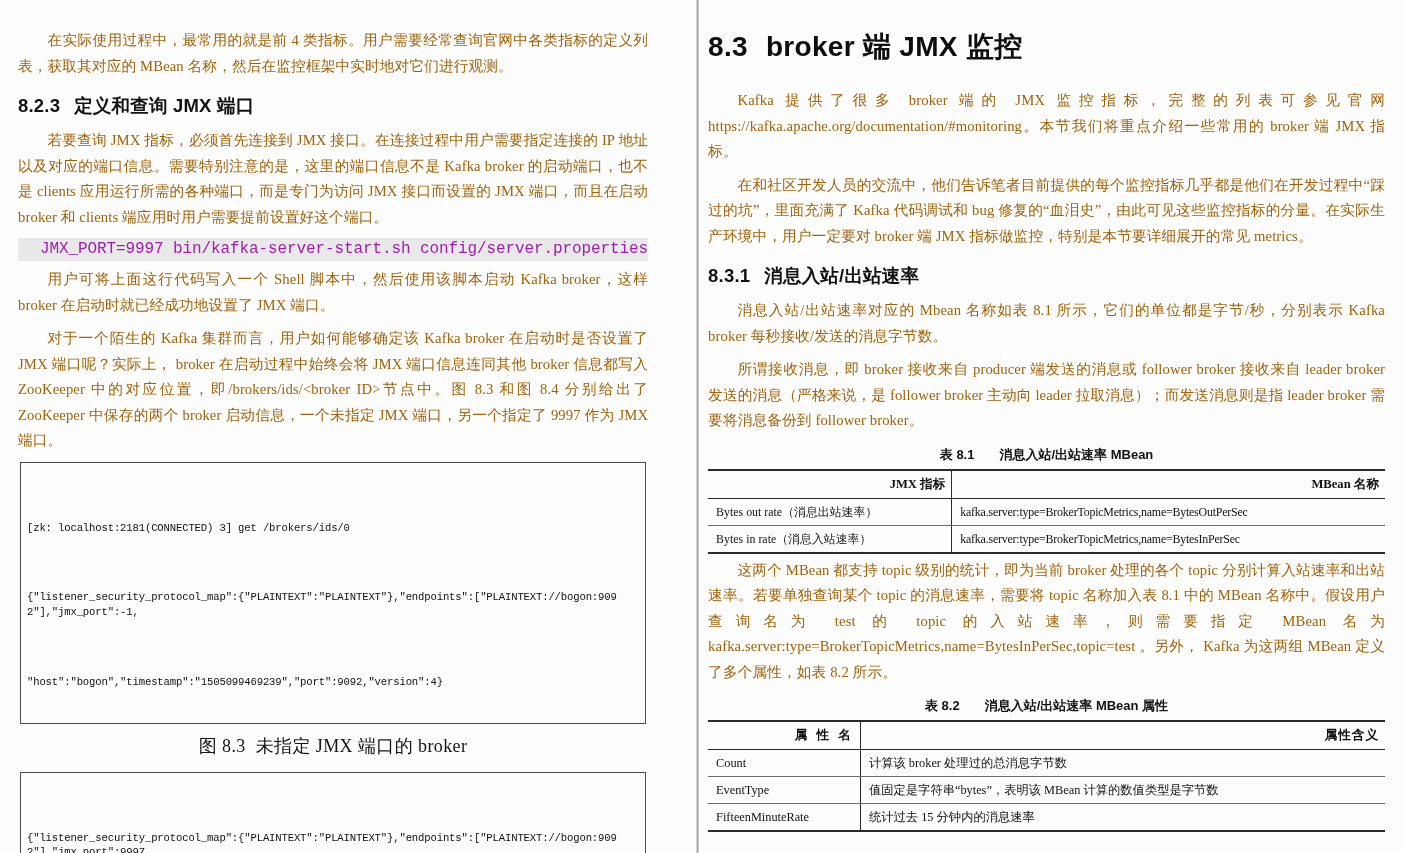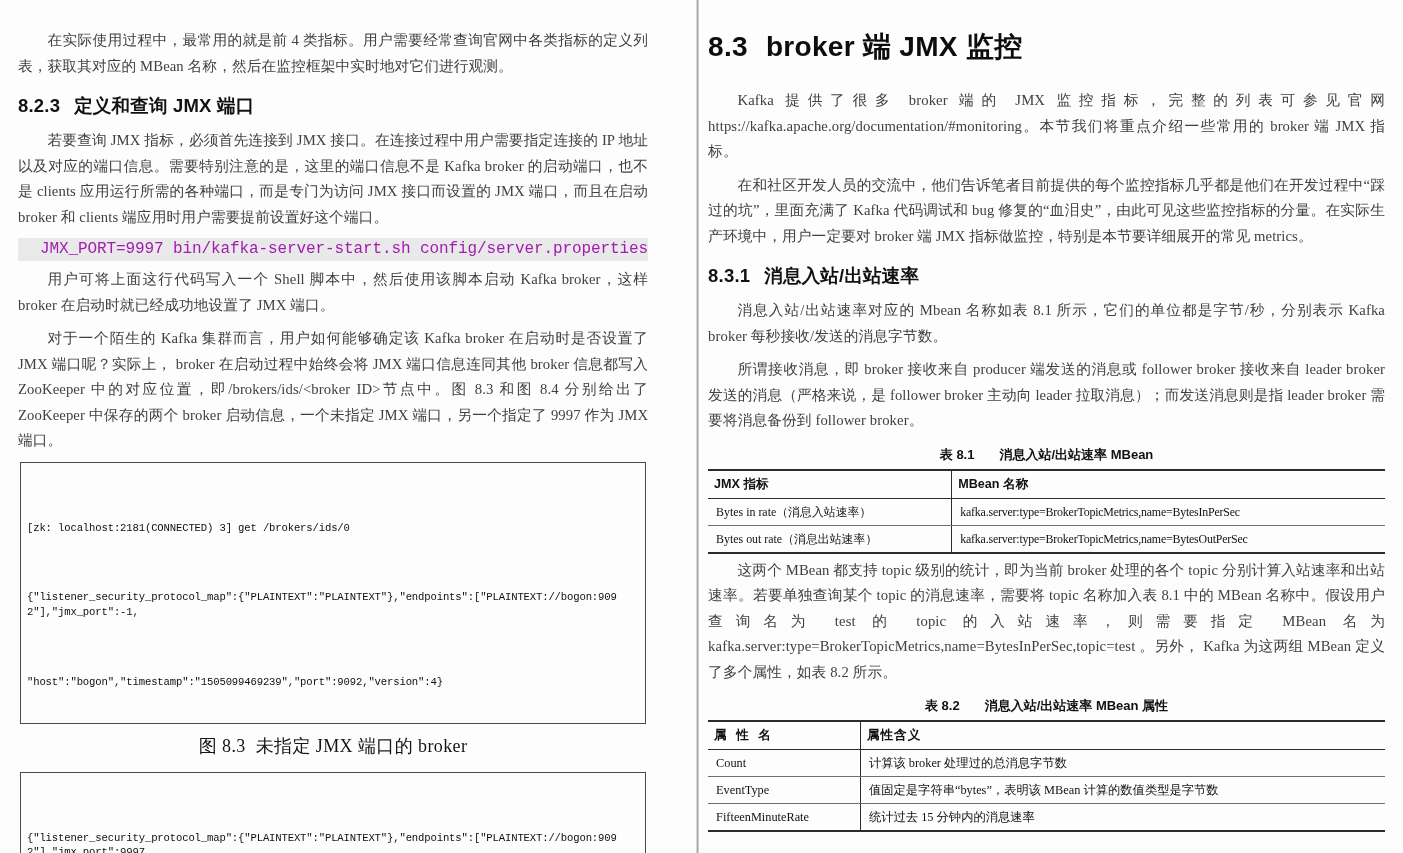--- a/index.html
+++ b/index.html
@@ -44,21 +44,21 @@
     background: linear-gradient(to right, #f3f3f3 0%, #b9b9b9 35%, #9f9f9f 55%, #e8e8e8 100%);
     z-index: 5;
   }
   p.body-text {
     margin: 0 0 8px 0;
     font-size: 14.7px;
     line-height: 25.5px;
     text-align: justify;
     text-indent: 2em;
     letter-spacing: 0.1px;
-    color: #404040;
+    color: #a16207;
   }
   h2.sec-head {
     margin: 14px 0 10px 0;
     font-family: "Liberation Sans", "DejaVu Sans", sans-serif;
     font-size: 18.5px;
     font-weight: 700;
     color: #111;
     letter-spacing: 0.2px;
   }
   h2.sec-head .num { margin-right: 14px; font-weight: 700; }
@@ -115,24 +115,24 @@
   }
   .tbl-caption .tbl-num { margin-right: 25px; }
   table.doc-table {
     width: 100%;
     border-collapse: collapse;
     font-size: 12.4px;
     color: #111;
     margin-bottom: 4px;
   }
   table.doc-table thead th {
-    font-family: Liberation Sans, sans-serif;
+    font-family: Liberation Serif, serif;
     font-weight: 700;
     font-size: 12.6px;
-    text-align: left;
+    text-align: right;
     padding: 5px 6px;
     border-top: 2px solid #2b2b2b;
     border-bottom: 1px solid #2b2b2b;
   }
   table.doc-table tbody td {
     padding: 5px 8px;
     border-bottom: 1px solid #6d6d6d;
     vertical-align: middle;
     line-height: 16px;
   }
@@ -215,26 +215,26 @@
           <col class="c2">
         </colgroup>
       <thead>
         <tr>
           <th>JMX 指标</th>
           <th class="cell-divider">MBean 名称</th>
         </tr>
       </thead>
       <tbody>
         <tr>
+          <td class="col-left">Bytes out rate（消息出站速率）</td>
+          <td class="col-left cell-divider mono-cell">kafka.server:type=BrokerTopicMetrics,name=BytesOutPerSec</td>
+        </tr>
+        <tr>
           <td class="col-left">Bytes in rate（消息入站速率）</td>
           <td class="col-left cell-divider mono-cell">kafka.server:type=BrokerTopicMetrics,name=BytesInPerSec</td>
-        </tr>
-        <tr>
-          <td class="col-left">Bytes out rate（消息出站速率）</td>
-          <td class="col-left cell-divider mono-cell">kafka.server:type=BrokerTopicMetrics,name=BytesOutPerSec</td>
         </tr>
       </tbody>
     </table>
 
     <p class="body-text">这两个 MBean 都支持 topic 级别的统计，即为当前 broker 处理的各个 topic 分别计算入站速率和出站速率。若要单独查询某个 topic 的消息速率，需要将 topic 名称加入表 8.1 中的 MBean 名称中。假设用户查询名为 test 的 topic 的入站速率，则需要指定 MBean 名为 kafka.server:type=BrokerTopicMetrics,name=BytesInPerSec,topic=test 。另外， Kafka 为这两组 MBean 定义了多个属性，如表 8.2 所示。</p>
 
     <div class="tbl-caption">
       <span class="tbl-num">表 8.2</span><span>消息入站/出站速率 MBean 属性</span>
     </div>
 

